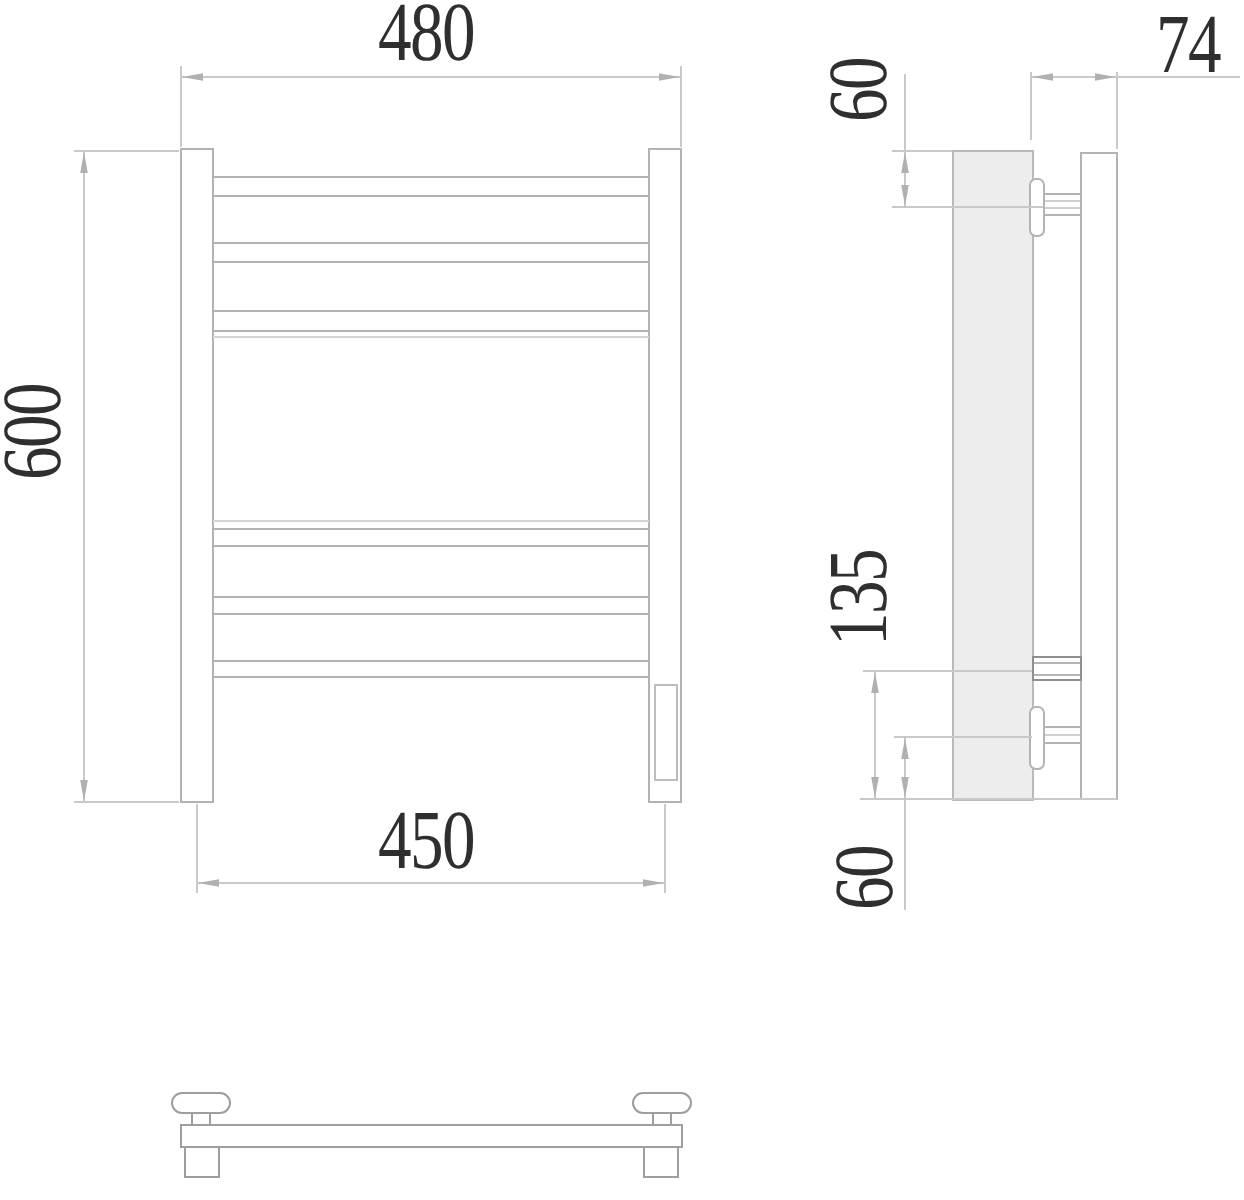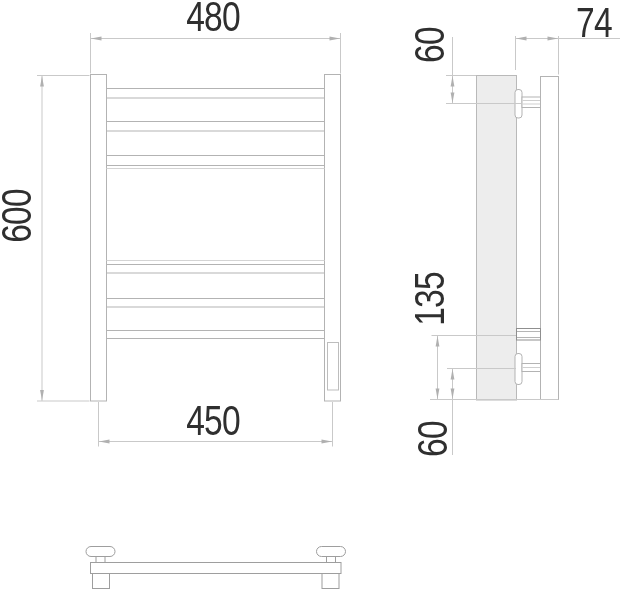--- a/index.html
+++ b/index.html
@@ -1,21 +1,21 @@
 <!DOCTYPE html>
 <html><head>
 <meta charset="utf-8">
 <style>
   html,body{margin:0;padding:0;background:#ffffff;}
   .canvas{
     position:relative;
     width:622px;height:600px;
     background:#ffffff;
     overflow:hidden;
-    font-family:Liberation Sans, sans-serif;
+    font-family:Liberation Serif, serif;
   }
   .canvas svg{position:absolute;left:0;top:0;}
   .dim-label{
     position:absolute;
     width:120px;height:34px;line-height:34px;
     text-align:center;
     font-size:42px;
     color:#2f2f2f;
     white-space:nowrap;
     transform:scaleX(0.8);

